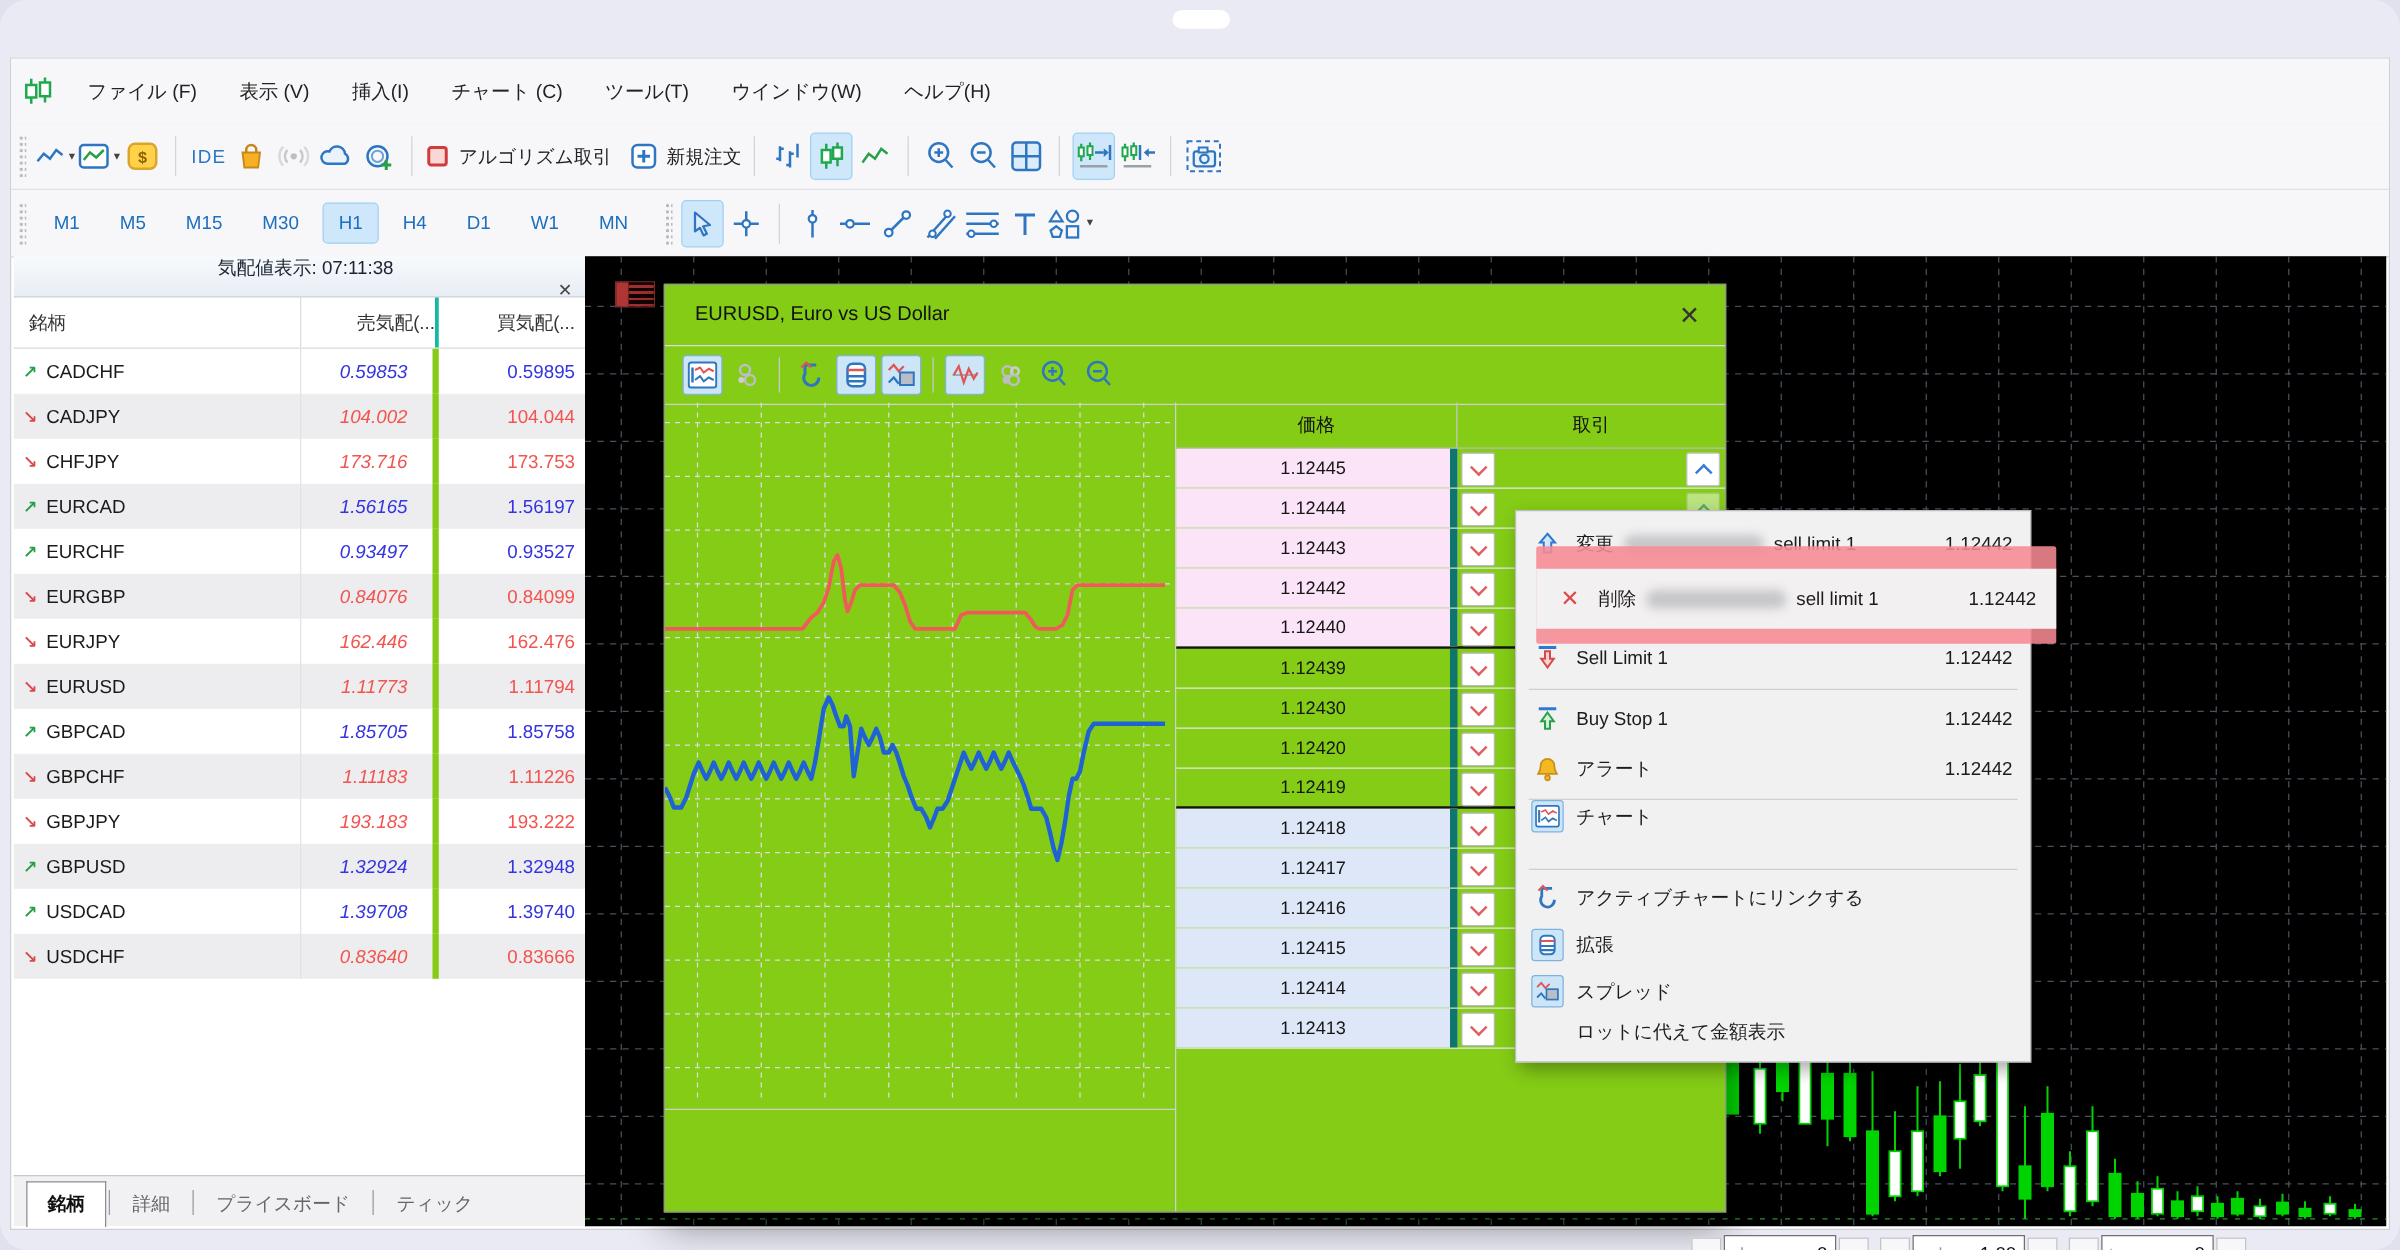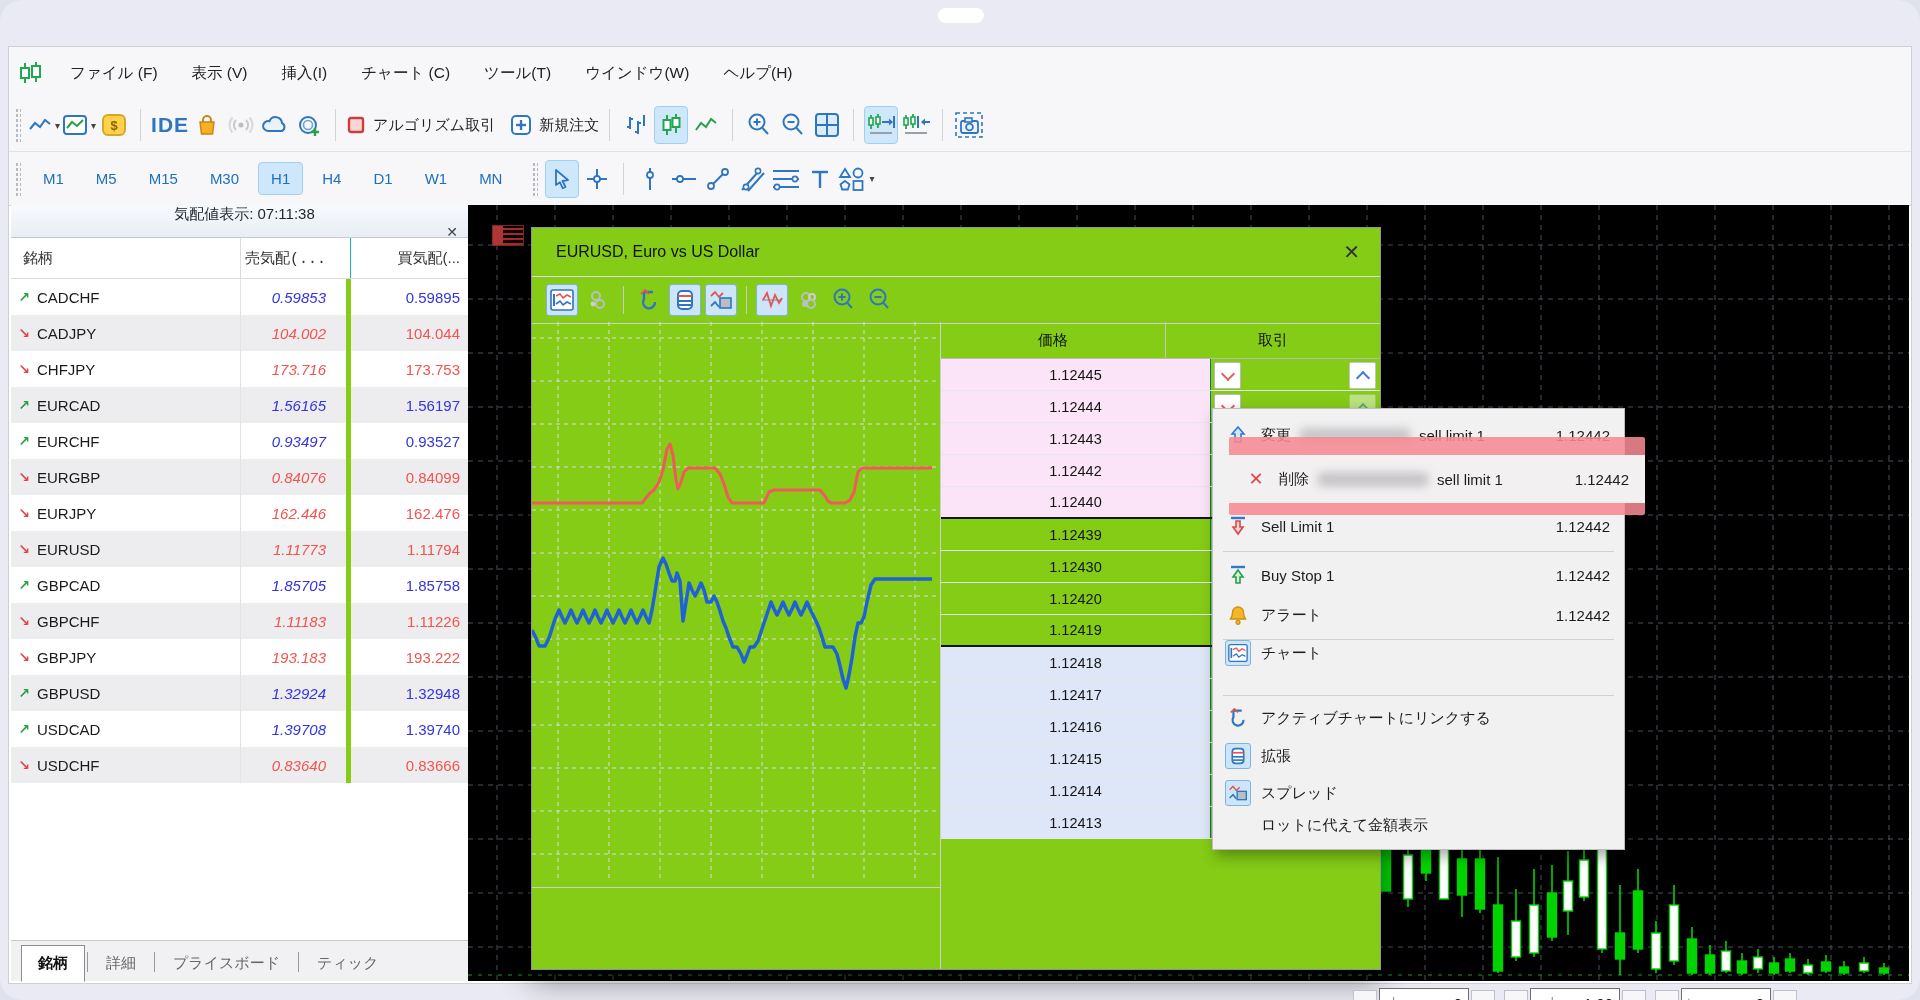--- a/index.html
+++ b/index.html
@@ -11,32 +11,32 @@
   .grip{width:6px;height:34px;margin:0 6px 0 6px;background-image:radial-gradient(#b9b9c2 1px,transparent 1.2px);background-size:4px 5px;}
   .logo{width:26px;height:26px;margin:0 10px 0 8px;}
   .menubar .mitem{padding:8px 17px;font-size:15.5px;color:#222;cursor:default;}
   
   .toolbar{position:absolute;left:0;top:52px;width:100%;height:52px;background:#f7f7f9;border-bottom:1px solid #e0e0e5;display:flex;align-items:center;}
   .tsep{width:1px;height:32px;background:#d2d2d9;margin:0 9px;}
   .tbtn{display:flex;align-items:center;justify-content:center;min-width:32px;height:36px;border-radius:4px;margin:0 1px;}
   .tbtn.sel{background:#cfe7fb;border:1px solid #9fd0f2;}
   .tbtn .lbl{font-size:15px;color:#222;margin-left:7px;white-space:nowrap;}
   .caret{font-size:10px;color:#444;margin-left:3px;}
-  .ide{font-weight:bold;color:#2f76c0;font-size:21px;letter-spacing:1px;}
+  .ide{font-weight:normal;color:#2f76c0;font-size:15px;letter-spacing:1px;}
   
   .tfbar{position:absolute;left:0;top:105px;width:100%;height:53px;background:#f7f7f9;border-bottom:1px solid #cfcfd6;display:flex;align-items:center;}
   .tf{font-size:15px;color:#1d6fbf;padding:7px 12px;border-radius:4px;border:1px solid transparent;margin:0 3px;}
   .tf.active{background:#cfe7fb;border-color:#9fd0f2;}
   
   .mwatch{position:absolute;left:2px;top:158px;width:457px;bottom:2px;background:#fff;border-right:1px solid #b9b9c0;}
   .mw-title{height:32px;background:linear-gradient(#f7fafd,#e8edf5);border-bottom:1px solid #c6cbd3;display:flex;align-items:center;font-size:15px;color:#1b2430;padding-left:10px;flex-direction:column;}
   .mw-close{margin-left:auto;margin-right:10px;color:#444;font-size:14px;font-weight:bold;}
   .mw-head{height:40px;display:flex;border-bottom:1px solid #d9d9de;font-size:15px;color:#333;align-items:center;}
   .mw-head .c1{width:230px;padding-left:12px;box-sizing:border-box;border-right:1px solid #dcdcdf;height:100%;display:flex;align-items:center;}
-  .mw-head .c2{width:110px;border-right:1px solid #14b8a6;height:100%;display:flex;align-items:center;justify-content:flex-end;padding-right:24px;box-sizing:border-box;font-family:Liberation Mono, monospace;}
+  .mw-head .c2{width:110px;border-right:3px solid #14b8a6;height:100%;display:flex;align-items:center;justify-content:flex-end;padding-right:0;box-sizing:border-box;}
   .mw-head .c3{flex:1;display:flex;align-items:center;justify-content:flex-end;padding-right:8px;}
   .mw-row{height:36px;display:flex;align-items:center;font-size:15px;}
   .mw-row.alt{background:#ededef;}
   .mw-row .sym{width:230px;display:flex;align-items:center;box-sizing:border-box;border-right:1px solid #e3e3e6;height:100%;}
   .mw-row .arr{width:26px;text-align:center;font-weight:bold;font-size:14px;}
   .mw-row .sname{color:#1a1a1a;}
   .mw-row .bid{width:110px;text-align:right;padding-right:20px;box-sizing:border-box;border-right:5px solid #84cc16;height:100%;display:flex;align-items:center;justify-content:flex-end;font-style:italic;}
   .mw-row .ask{flex:1;text-align:right;padding-right:8px;}
   .up-t{color:#3434e0;} .dn-t{color:#f2544f;}
   .arr.up{color:#27a047;} .arr.dn{color:#d84a4a;}
@@ -57,21 +57,21 @@
   .dbtn{width:32px;height:32px;border-radius:3px;display:flex;align-items:center;justify-content:center;margin:0 2px;}
   .dbtn.sel{background:#cde6f7;border:1px solid #7fb2e0;box-sizing:border-box;}
   .dsep{width:1px;height:28px;background:#c9c9ce;margin:0 7px;}
   .dchart{position:absolute;left:0;top:94px;width:409px;bottom:0;border-right:1px solid #cfcfcf;box-sizing:border-box;}
   .dchart-inner{width:100%;height:566px;border-bottom:1px solid #cfcfcf;box-sizing:border-box;}
   .ladder{position:absolute;left:409px;top:94px;right:0;bottom:0;}
   .lad-head{height:36px;display:flex;border-bottom:1px solid #b9b9bd;font-size:15px;color:#111;}
   .lad-head .ph{width:225px;display:flex;align-items:center;justify-content:center;border-right:1px solid #c5c5c9;box-sizing:border-box;}
   .lad-head .th{flex:1;display:flex;align-items:center;justify-content:center;}
   .lrow{height:32px;display:flex;box-sizing:border-box;border-bottom:1px solid #e6e6e9;position:relative;}
-  .lrow .pcell{width:270px;display:flex;align-items:center;justify-content:center;font-size:14.5px;color:#151515;border-right:1px solid #0f766e;box-sizing:border-box;}
+  .lrow .pcell{width:225px;display:flex;align-items:center;justify-content:center;font-size:14.5px;color:#151515;border-right:6px solid #0f766e;box-sizing:border-box;}
   .lrow .tcell{flex:1;position:relative;}
   .lrow.pink .pcell{background:#fbe4f7;}
   .lrow.blue .pcell{background:#dde7f8;}
   .lrow.zone-end{border-bottom:2px solid #141414;}
   .ddbtn{position:absolute;left:3px;top:3px;width:25px;height:25px;background:#fff;border:1px solid #b9b9bd;border-radius:2px;display:flex;align-items:center;justify-content:center;}
   .chev-dn{width:8px;height:8px;border-right:2px solid #e06060;border-bottom:2px solid #e06060;transform:rotate(45deg);margin-top:-4px;}
   .scrollbtn{position:absolute;right:4px;top:3px;width:25px;height:25px;background:#fff;border:1px solid #c5c5c9;border-radius:2px;display:flex;align-items:center;justify-content:center;}
   .chev-up{width:8px;height:8px;border-left:2px solid #3a7bd5;border-top:2px solid #3a7bd5;transform:rotate(45deg);margin-top:4px;}
   .scrollbtn.faded{opacity:.45;}
   .steppers{position:absolute;left:412px;top:664px;right:2px;height:34px;display:flex;align-items:center;font-size:14px;}

